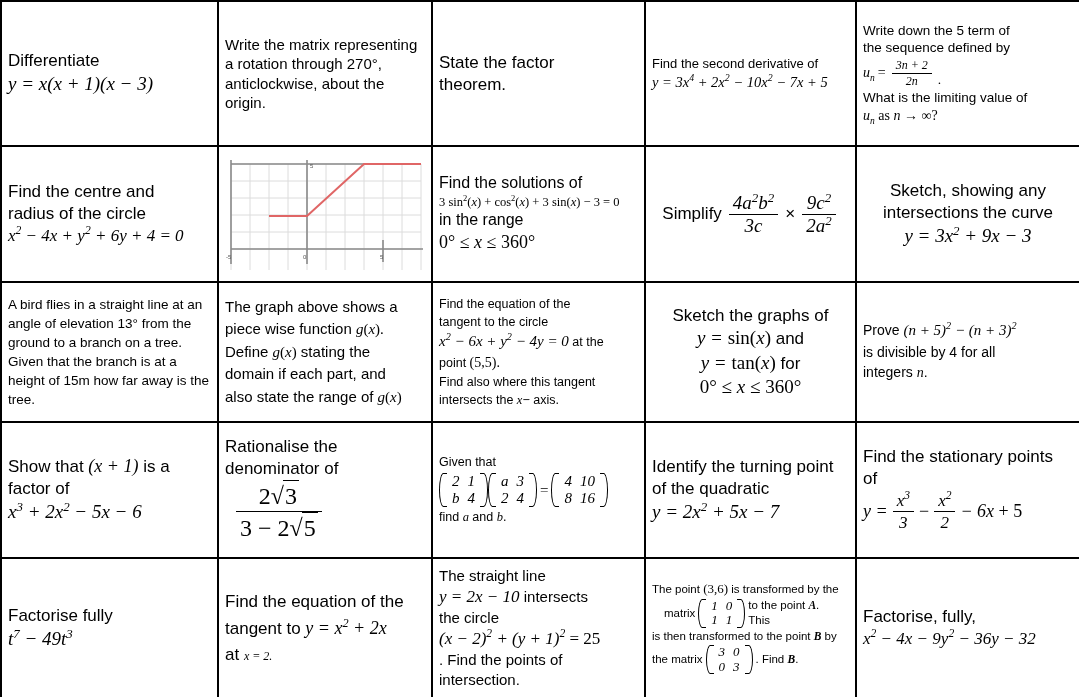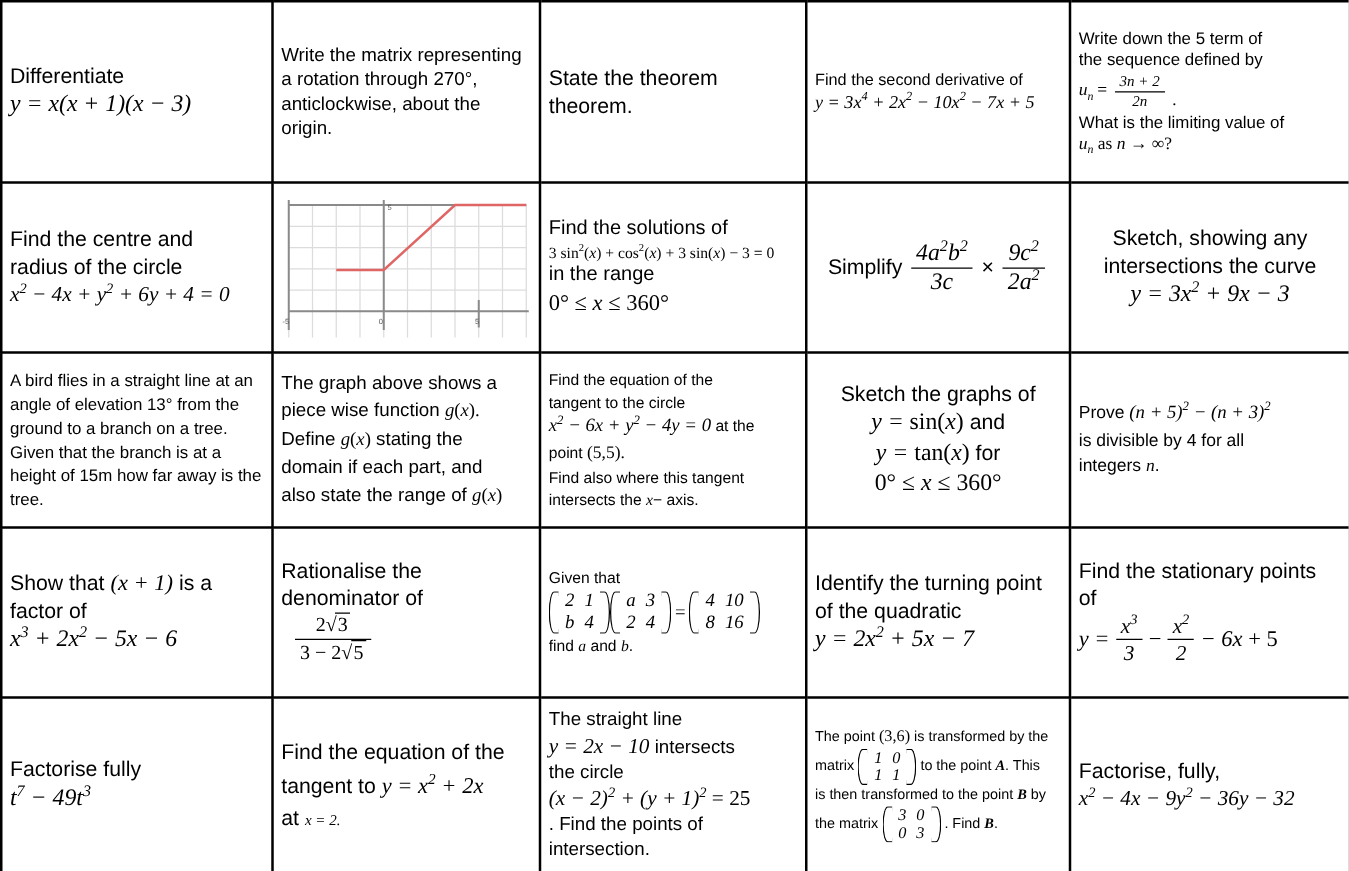--- a/index.html
+++ b/index.html
@@ -140,21 +140,21 @@
         </div>
       </div>
     </td>
 
     <td>
       <div class="cell lft t-md">Write the matrix representing a rotation through 270°, anticlockwise, about the origin.</div>
     </td>
 
     <td>
       <div class="cell lft t-lg">
-        <div>State the theorem</div>
+        <div>State the factor</div>
         <div>theorem.</div>
       </div>
     </td>
 
     <td>
       <div class="cell lft t-sm">
         <div>Find the second derivative of</div>
         <div class="m msm" style="font-size:14.5px">
           y = 3x<sup>4</sup> + 2x<sup>2</sup> − 10x<sup>2</sup> − 7x + 5
         </div>
@@ -335,21 +335,21 @@
           x<sup>3</sup> + 2x<sup>2</sup> − 5x − 6
         </div>
       </div>
     </td>
 
     <td>
       <div class="cell lft t-lg">
         <div>Rationalise the</div>
         <div>denominator of</div>
         <div style="display:flex;justify-content:flex-start;padding-left:8px">
-          <span class="frac" style="font-size:16px">
+          <span class="frac" style="font-size:24px">
             <span class="num">2<span class="sqrt"><span class="rad">√</span><span class="val">3</span></span></span>
             <span class="den">3 − 2<span class="sqrt"><span class="rad">√</span><span class="val">5</span></span></span>
           </span>
         </div>
       </div>
     </td>
 
     <td>
       <div class="cell lft t-xs" style="font-size:12.5px">
         <div>Given that</div>
@@ -460,21 +460,21 @@
           (x − 2)<sup>2</sup> + (y + 1)<sup>2</sup> <span class="mn">= 25</span>
         </div>
         <div>. Find the points of</div>
         <div>intersection.</div>
       </div>
     </td>
 
     <td>
       <div class="cell lft t-xs" style="font-size:11.5px;line-height:1.3">
         <div>The point <span class="m mn" style="font-size:13px">(3,6)</span> is transformed by the</div>
-        <div style="display:flex;align-items:center;gap:3px;margin:1px 0">
+        <div style="display:flex;align-items:center;gap:3px;margin:1px 12px">
           <span>matrix</span>
           <span class="mat" style="font-size:13px">
             <table>
                     <tbody>
                       <tr>
                         <td>1</td>
                         <td>0</td>
                       </tr>
                       <tr>
                         <td>1</td>

